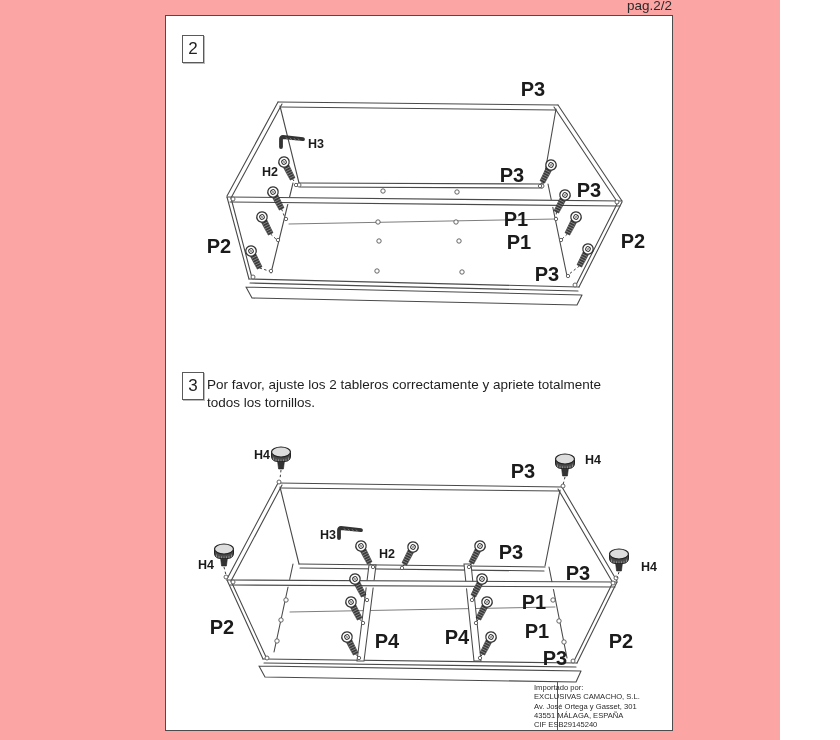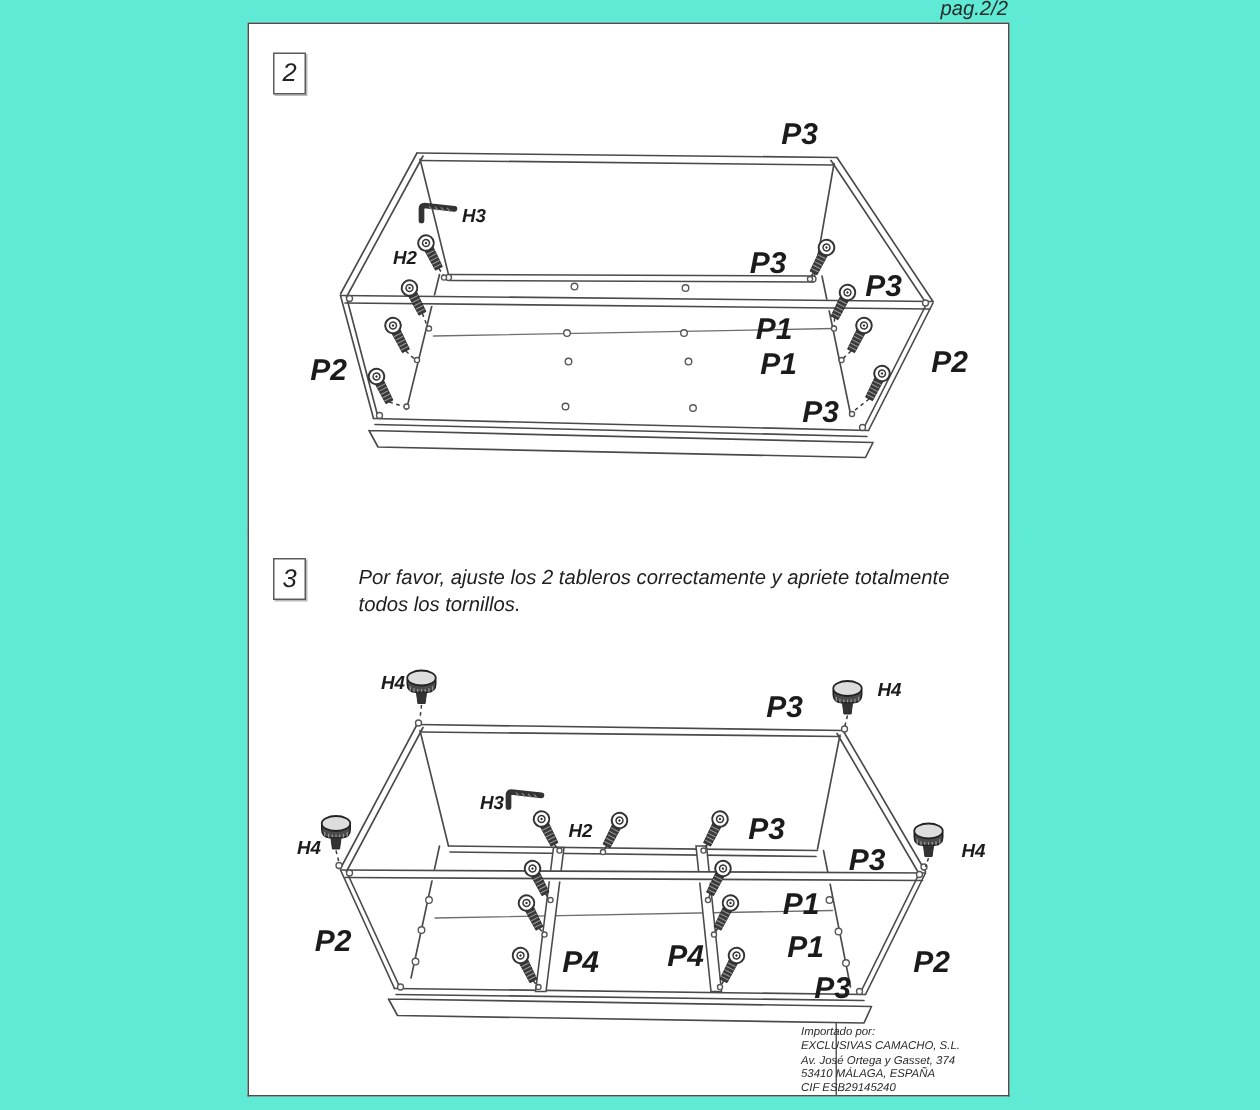--- a/index.html
+++ b/index.html
@@ -1,17 +1,17 @@
 <!DOCTYPE html>
 <html><head>
 <meta charset="utf-8">
 <style>
   html,body{margin:0;padding:0;background:#ffffff;}
-  .page{position:relative;width:840px;height:740px;background:#5eead4;
-        font-family:"Liberation Sans", sans-serif;color:#222;overflow:hidden;font-style:italic;}
+  .page{position:relative;width:780px;height:740px;background:#fca5a5;
+        font-family:"Liberation Sans", sans-serif;color:#222;overflow:hidden;}
   .page-label{position:absolute;left:492px;top:-2px;width:180px;text-align:right;
         font-size:13.5px;color:#2a2a2a;}
   .panel{position:absolute;box-sizing:border-box;border:1.6px solid #4c4c4c;background:#fff;}
   .panel1{left:165px;top:15px;width:508px;height:338px;}
   .panel2{left:165px;top:352px;width:508px;height:379px;border-top:none;}
   .step-num{position:absolute;box-sizing:border-box;width:22px;height:28px;
         border:1.4px solid #5a5a5a;box-shadow:1px 1px 0 #bbb;
         font-size:17px;color:#222;text-align:center;line-height:26px;background:#fff;}
   .step-text{position:absolute;font-size:13.5px;line-height:18px;color:#1e1e1e;}
   .art{position:absolute;left:0;top:0;width:840px;height:740px;}
@@ -36,21 +36,21 @@
 <div class="page">
 
   <div class="page-label">pag.2/2</div>
 
   <div class="panel panel1"></div>
   <div class="panel panel2"></div>
 
   <div class="step-num" style="left:182px;top:35px;">2</div>
 
   <div class="step-num" style="left:182px;top:372px;">3</div>
-  <div class="step-text" style="left:207px;top:376px;width:430px;margin-left:32px;">Por favor, ajuste los 2 tableros correctamente y apriete totalmente todos los tornillos.</div>
+  <div class="step-text" style="left:207px;top:376px;width:430px;">Por favor, ajuste los 2 tableros correctamente y apriete totalmente todos los tornillos.</div>
 
   <svg class="art" viewBox="0 0 840 740">
     <defs>
       <g id="screw">
         <path d="M-3,4.5 L3,4.5 L2.6,19 L-2.6,19 Z" fill="#3a3a3a" stroke="#222" stroke-width="0.5"></path>
         <path d="M-2.9,7 H2.9 M-2.8,9.5 H2.8 M-2.8,12 H2.8 M-2.7,14.5 H2.7 M-2.7,17 H2.7" stroke="#9a9a9a" stroke-width="0.7" fill="none"></path>
         <circle r="5.2" fill="#fff" stroke="#333" stroke-width="1.3"></circle>
         <circle r="2.3" fill="none" stroke="#333" stroke-width="1"></circle>
         <circle r="0.8" fill="#333"></circle>
       </g>
@@ -209,18 +209,18 @@
       <text class="hlabel a-start" x="641" y="571">H4</text>
       <text class="hlabel a-end" x="336" y="539">H3</text>
       <text class="hlabel a-start" x="379" y="558">H2</text>
     </g>
   </svg>
 
   <div class="importer-rule"></div>
   <div class="importer">
     <div>Importado por:</div>
     <div>EXCLUSIVAS CAMACHO, S.L.</div>
-    <div>Av. José Ortega y Gasset, 374</div>
-    <div>53410 MÁLAGA, ESPAÑA</div>
+    <div>Av. José Ortega y Gasset, 301</div>
+    <div>43551 MÁLAGA, ESPAÑA</div>
     <div>CIF ESB29145240</div>
   </div>
 
 </div>
 
 </body></html>

